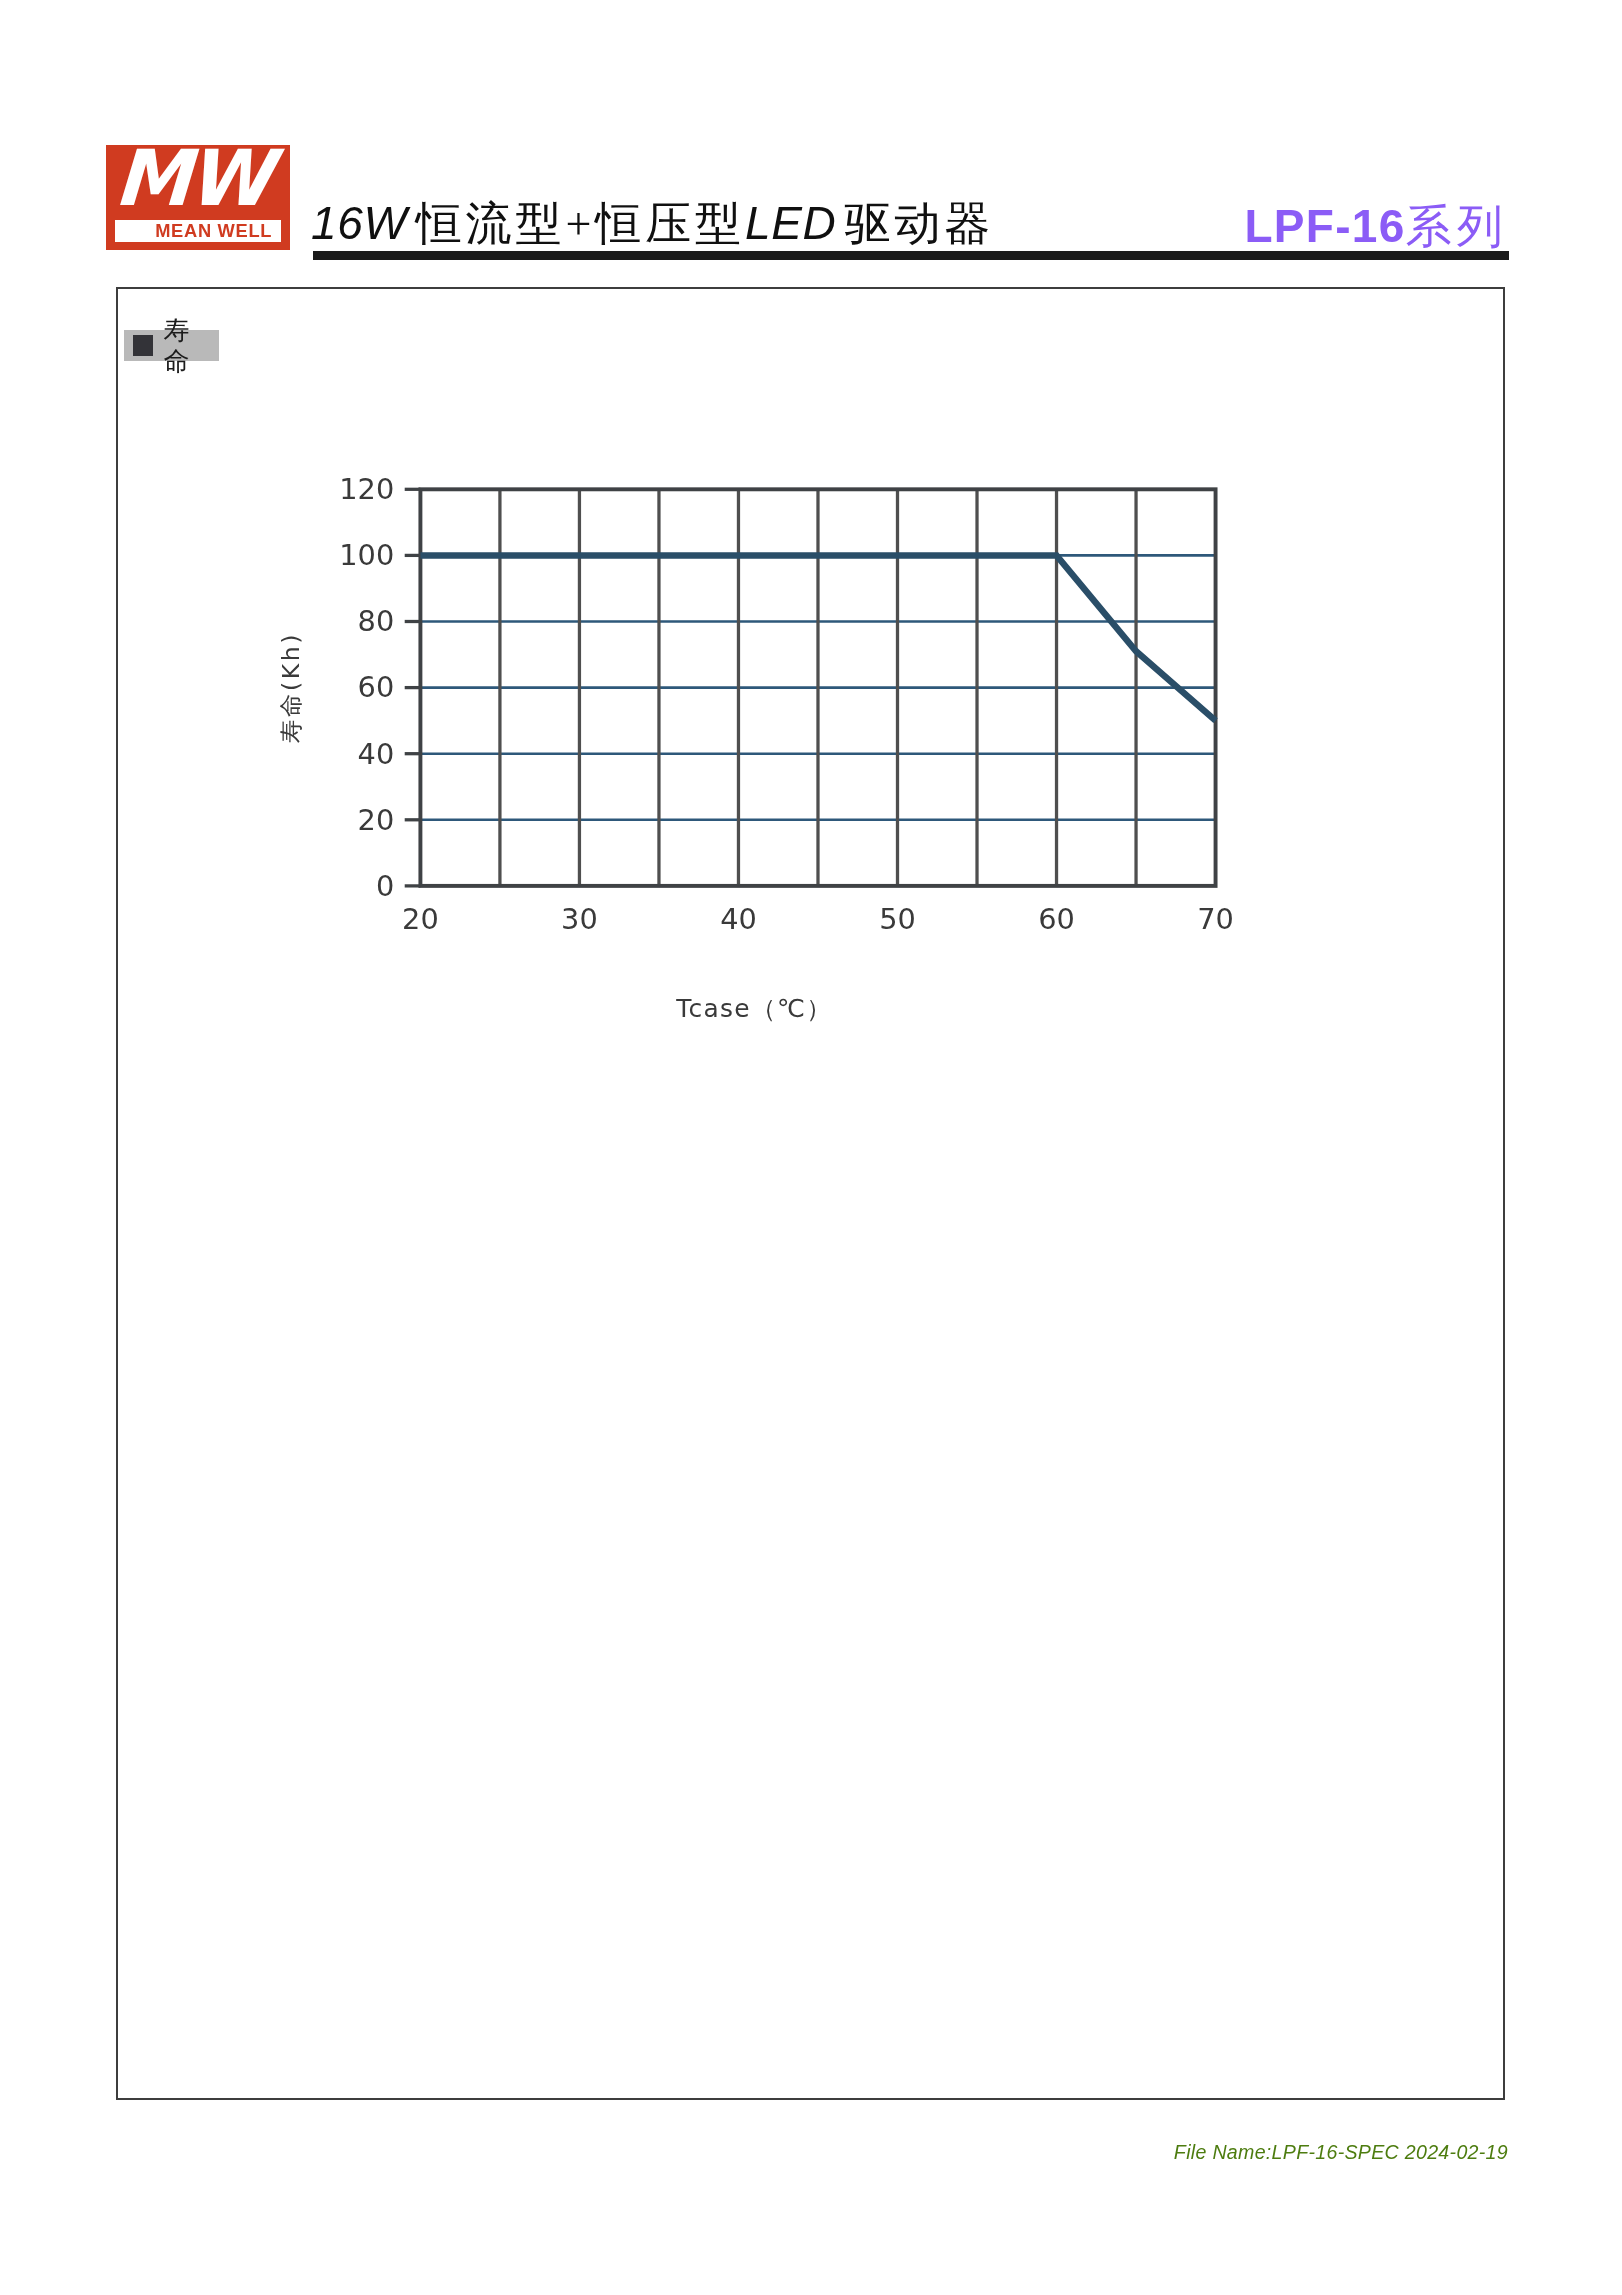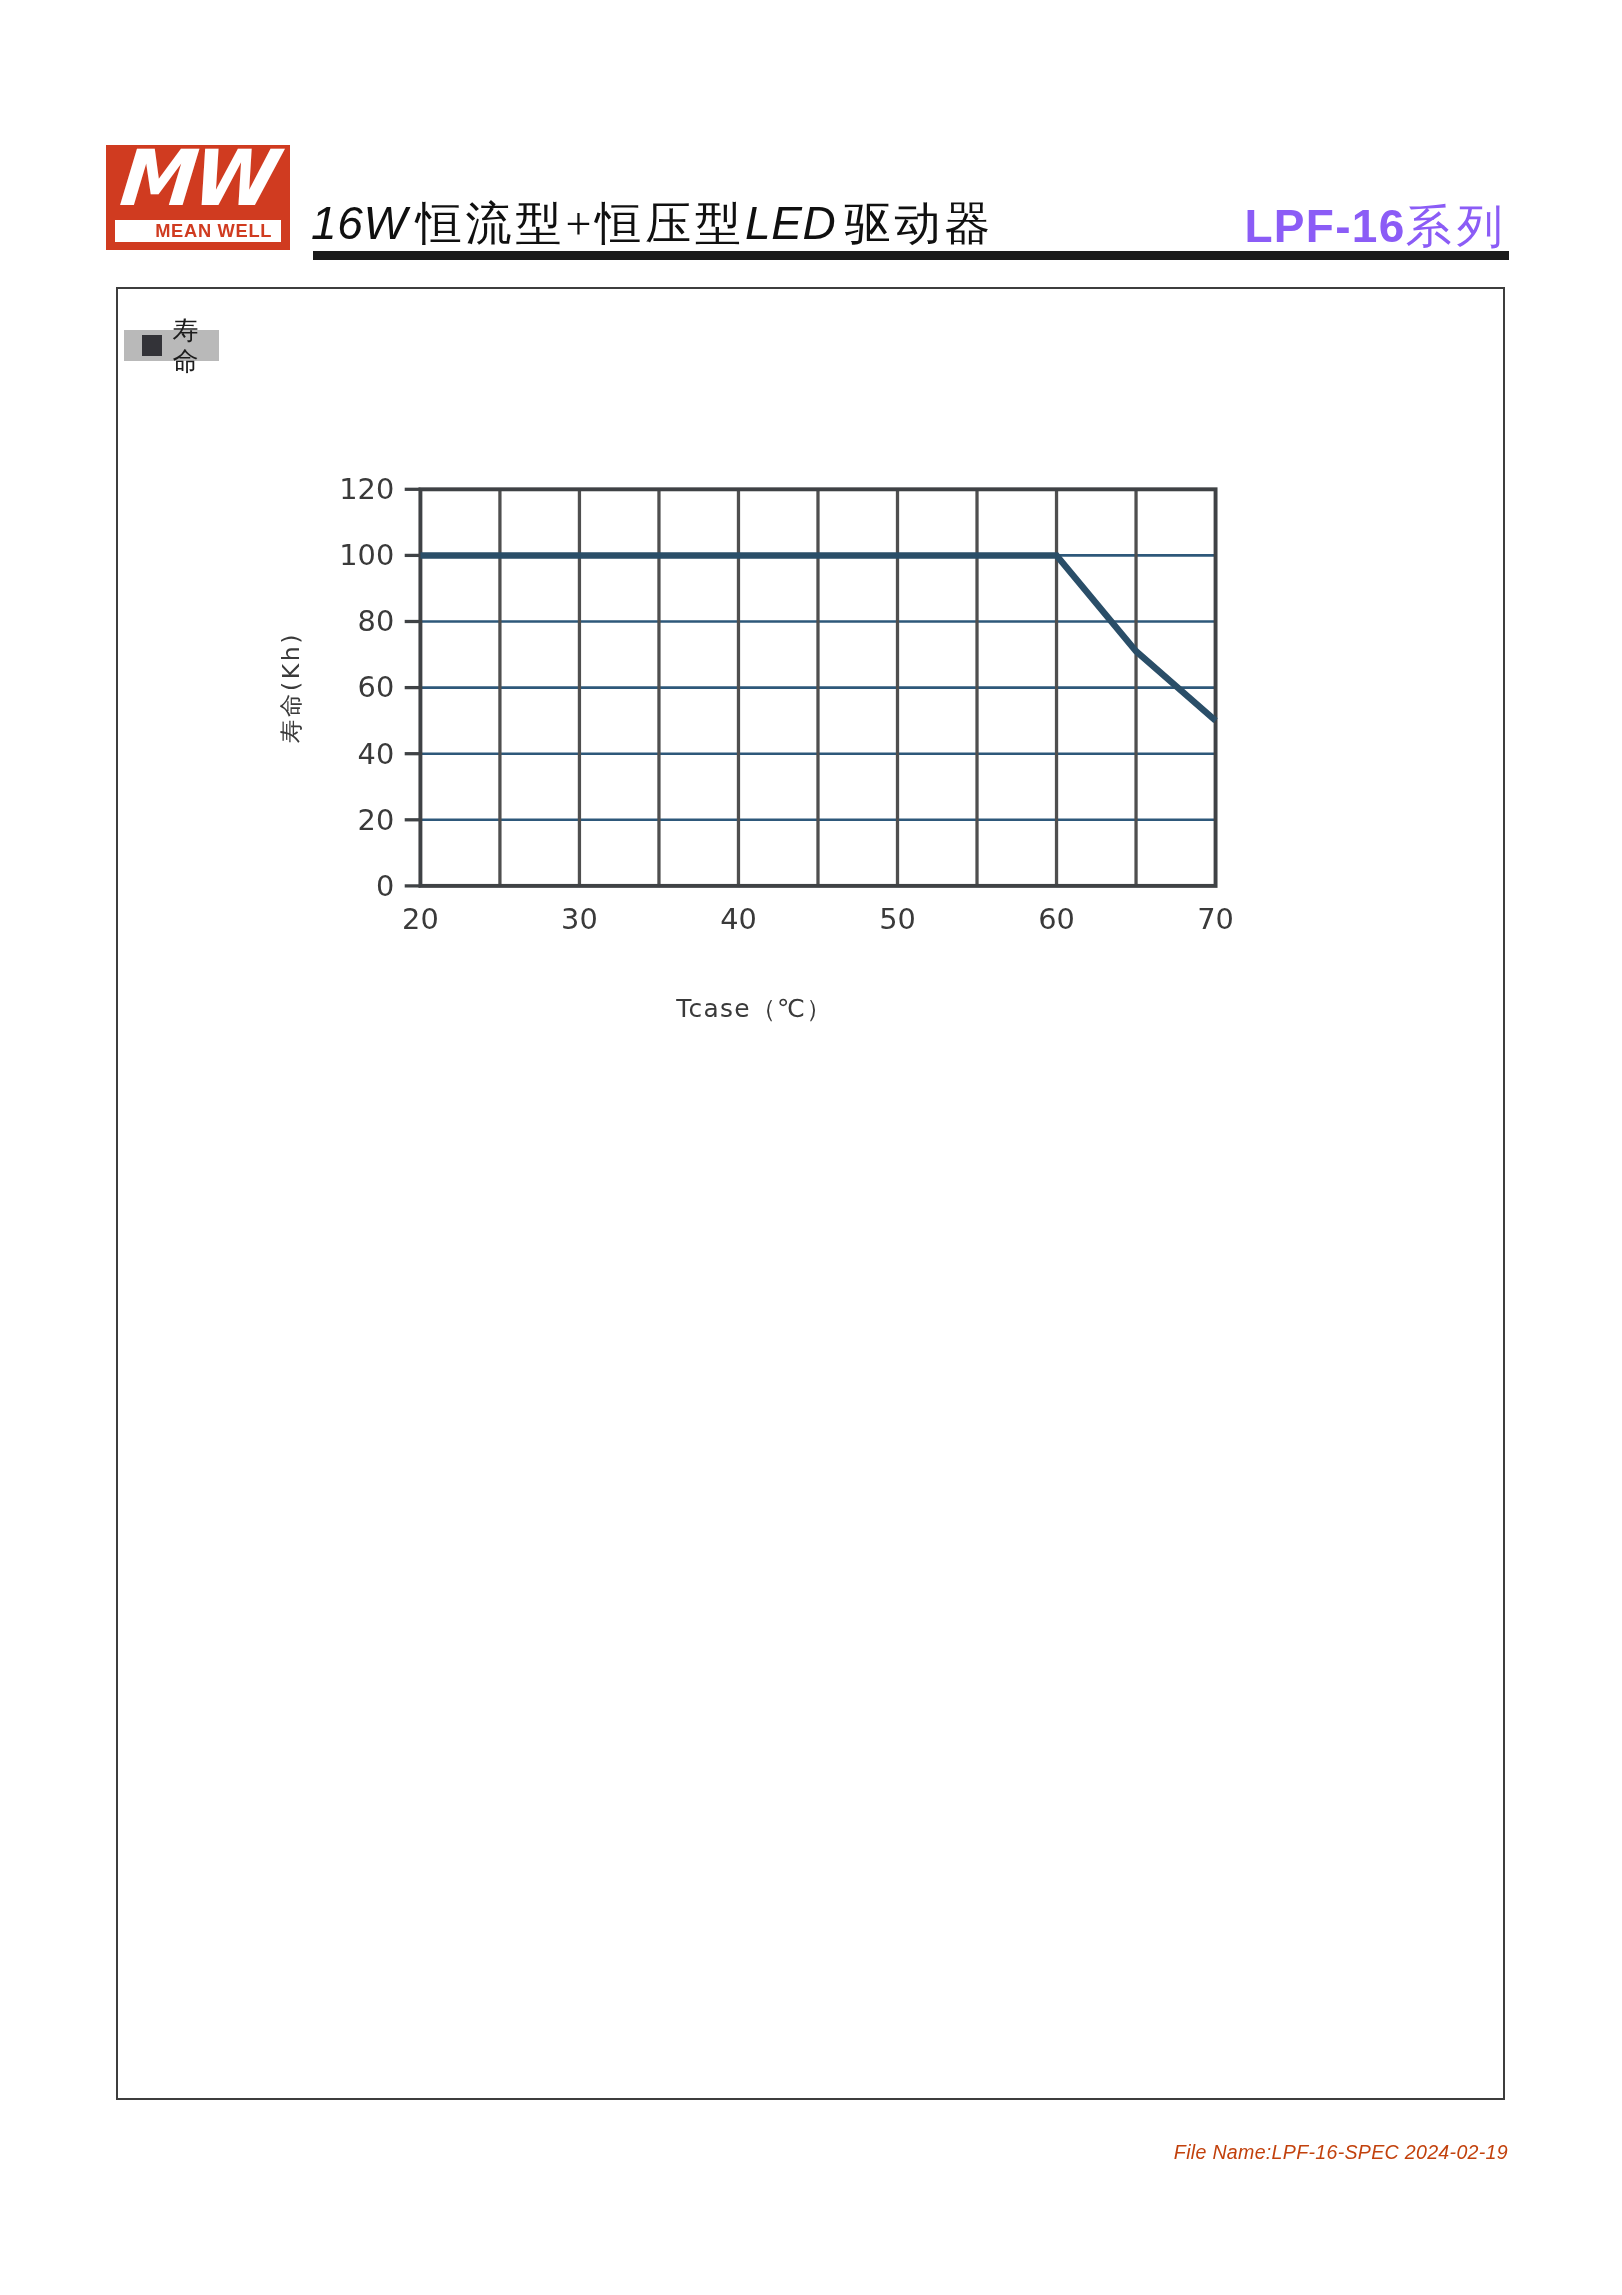--- a/index.html
+++ b/index.html
@@ -30,33 +30,33 @@
 
   .rule{position:absolute;left:313px;top:251px;width:1196px;height:8.5px;background:#1b1b1b;}
 
   
   .frame{position:absolute;left:116px;top:287px;width:1389px;height:1813px;
          border:2px solid #3d3d3d;box-sizing:border-box;}
 
   
   .chip{position:absolute;left:124px;top:330px;width:95px;height:31px;
         background:#b9b9b9;display:flex;align-items:center;box-sizing:border-box;
-        padding-left:18px;}
+        padding-left:9px;}
   .chip .sq{width:20px;height:21.6px;background:#333338;flex:0 0 auto;}
   .chip .chip-label{margin-left:10.5px;font-size:26px;color:#1c1c1c;
         font-family:"Liberation Serif","DejaVu Serif",serif;letter-spacing:2.6px;
         line-height:31px;}
 
   
   .chart{position:absolute;left:262px;top:452px;width:1021px;height:589px;}
   .chart text{font-family:"DejaVu Sans","Liberation Sans",sans-serif;}
 
   
   .footer{position:absolute;right:115px;top:2141px;font-size:19.6px;
-          font-style:italic;color:#c2410c;
+          font-style:italic;color:#4d7c0f;
           font-family:"Liberation Sans",sans-serif;letter-spacing:0.3px;}
 </style>
 </head>
 <body>
 
 <div class="page">
 
   <div class="logo" style="background: rgb(208, 59, 32);">
     <div class="mw">MW</div>
     <div class="band">

